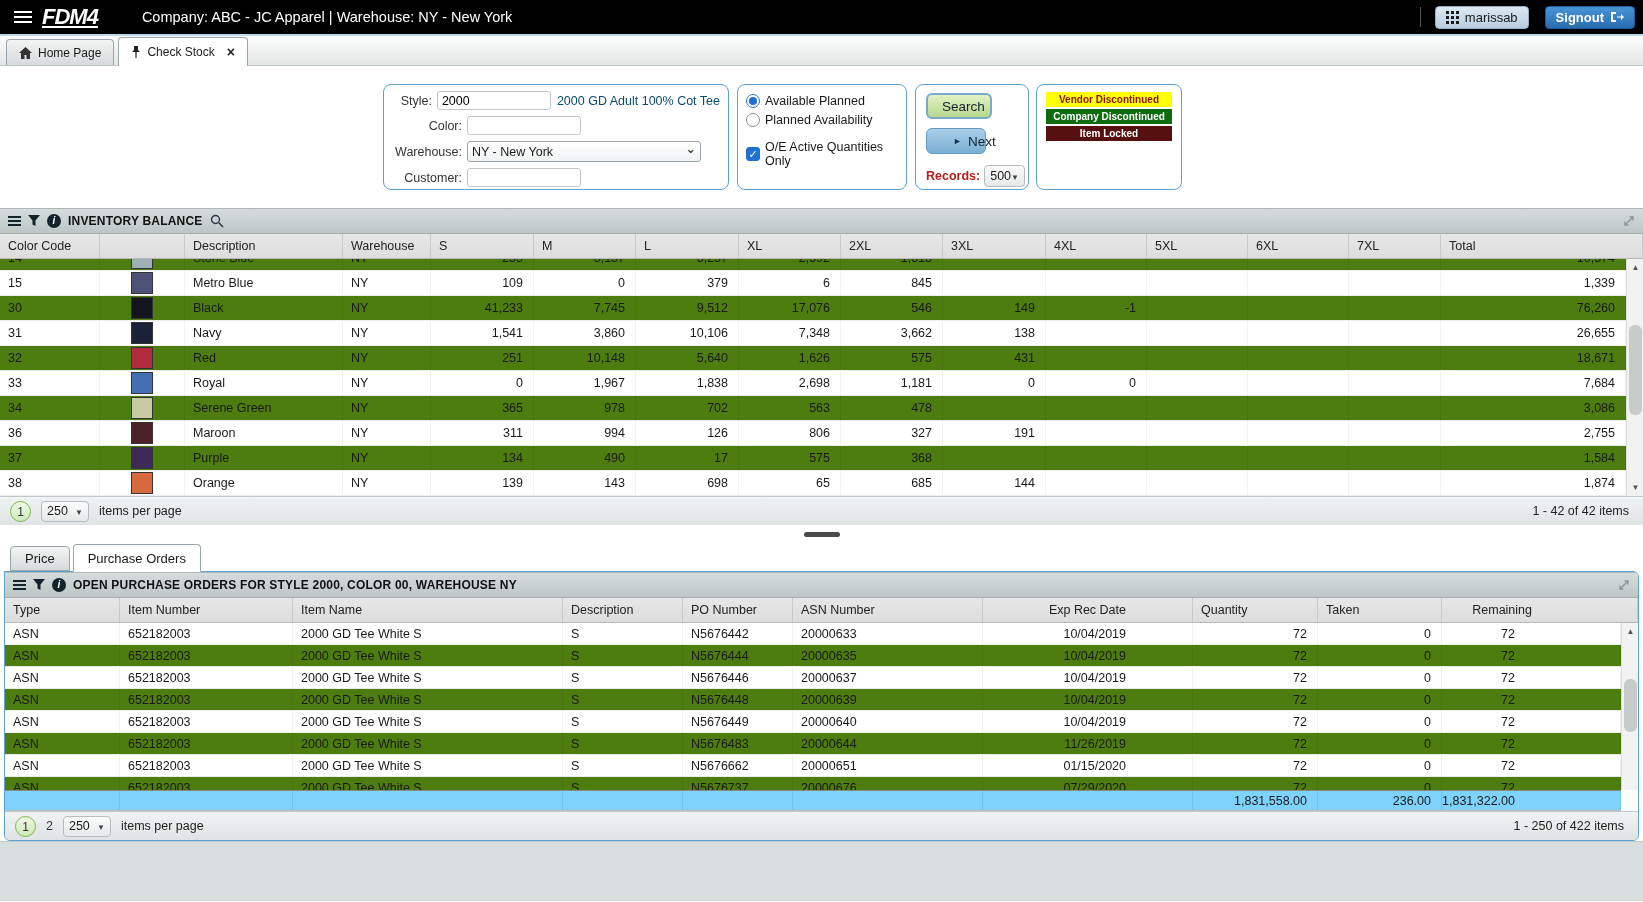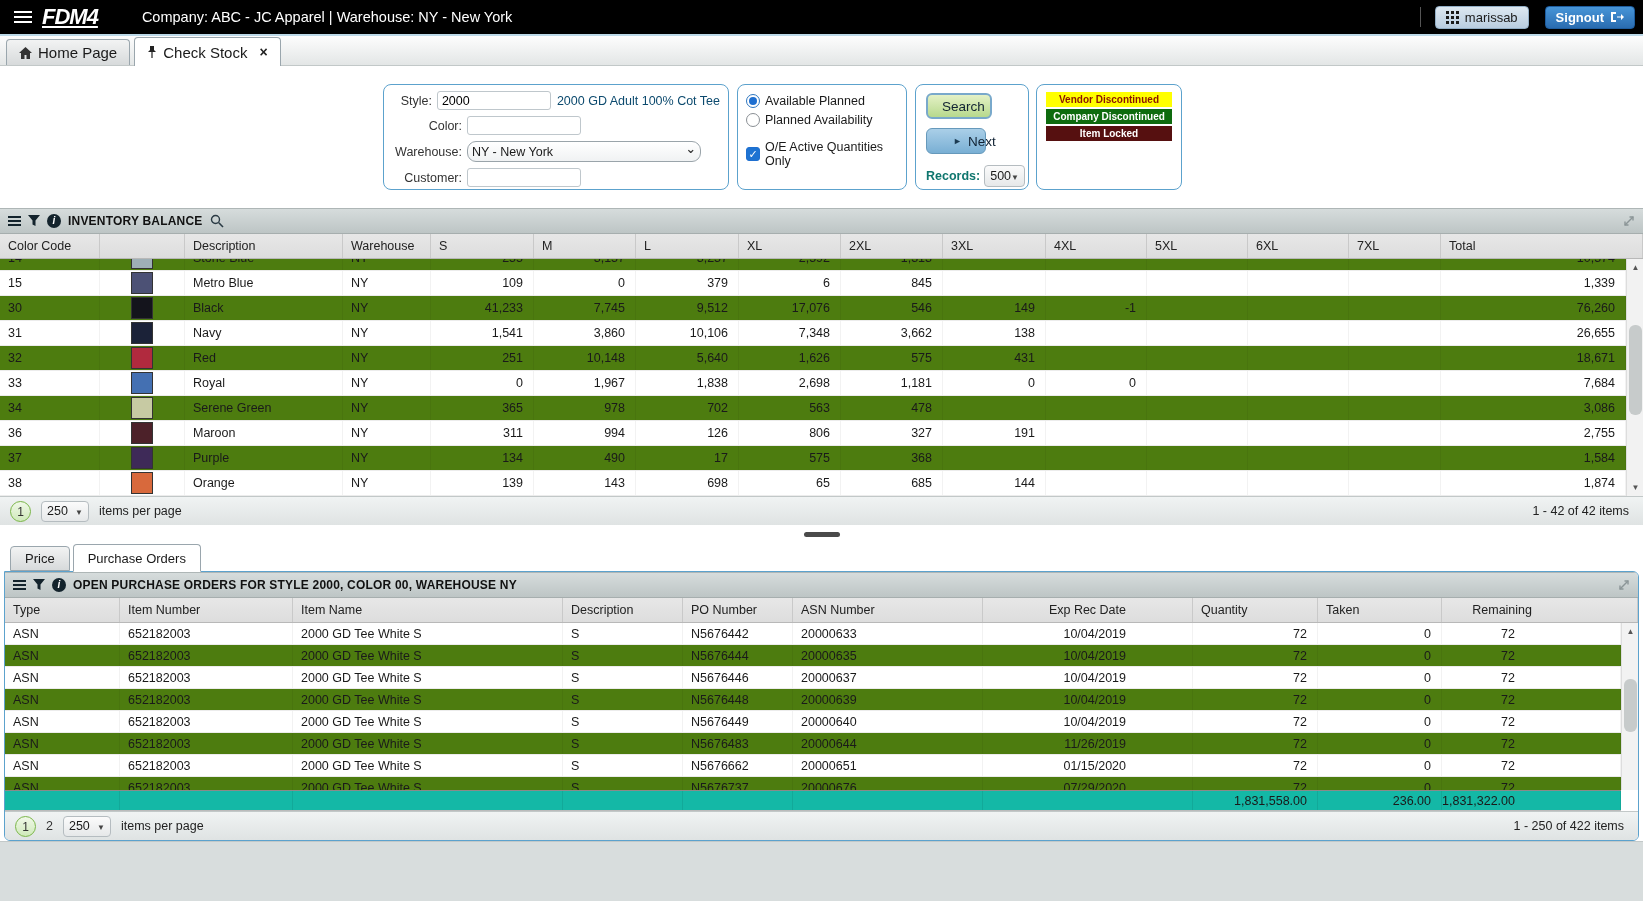--- a/index.html
+++ b/index.html
@@ -11,53 +11,53 @@
   .hamb { width:18px; height:2px; background:#fff; box-shadow:0 5px 0 #fff,0 10px 0 #fff; margin:-10px 10px 0 6px; }
   .logo { font-style:italic; font-weight:bold; font-size:22px; letter-spacing:-1px; margin-right:6px;text-decoration:underline; }
   .company { font-size:14.5px; margin-left:38px; color:#fff; }
   .topbar .spacer { flex:1; }
   .top-divider { width:1px; height:20px; background:#555; margin-right:14px; }
   .userbtn { display:flex; align-items:center; gap:6px; background:linear-gradient(#dde8f1,#b9cde0); border:1px solid #92aec6; border-radius:4px; color:#1a1a1a; font-size:13px; padding:3px 10px; margin-right:16px; cursor:pointer; }
   .signout { display:flex; align-items:center; gap:6px; background:linear-gradient(#4795d8,#2a6cb0); border:1px solid #1d5c9e; border-radius:4px; color:#fff; font-size:13px; font-weight:bold; padding:3px 10px; cursor:pointer; }
 
   
   .tabbar { height:32px; background:linear-gradient(#fdfdfd,#e3e6e6); border-top:2px solid #bcd9e8; border-bottom:1px solid #c2c8c8; display:flex; align-items:flex-end; padding:0 0 0 6px; }
-  .tab { display:flex; align-items:center; gap:6px; height:26px; padding:0 12px; border:1px solid #9aa6ad; border-bottom:none; border-radius:4px 4px 0 0; font-size:15px; margin-right:4px; cursor:pointer;text-align:right; }
+  .tab { display:flex; align-items:center; gap:6px; height:26px; padding:0 12px; border:1px solid #9aa6ad; border-bottom:none; border-radius:4px 4px 0 0; font-size:12px; margin-right:4px; cursor:pointer;text-align:right; }
   .tab.inactive { background:linear-gradient(#f2f3f3,#d7dadb); }
   .tab.active { background:#fff; height:29px; margin-bottom:-1px; position:relative; z-index:2; }
   .tab .x { color:#222; font-weight:bold; font-size:14px; margin-left:6px; }
   .tab .x::after { content:"×"; }
   .homeicon, .pinicon { display:inline-block; }
 
   
   .search-area { position:relative; height:142px; background:#fff; }
   .sbox { position:absolute; top:18px; height:106px; border:1px solid #5ca2cd; border-radius:8px; background:#fff; }
   .box-form { left:383px; width:346px; padding:6px 8px; }
   .box-options { left:737px; width:170px; padding:9px 8px; }
   .box-actions { left:915px; width:114px; padding:8px 10px; }
   .box-legend { left:1036px; width:146px; padding:7px 9px; }
   .frow { display:flex; align-items:center; margin-bottom:6px; }
   .flabel { width:70px; text-align:right; margin-right:5px; color:#333; }
   .tinput { width:114px; height:19px; border:1px solid #bfc7cc; border-radius:3px; padding:0 4px; font:inherit; }
   .stylelink { color:#0c4a6e; margin-left:6px; font-size:12.5px; cursor:pointer; white-space:nowrap; }
-  .fselect { width:234px; height:21px; border:1px solid #9aa4aa; border-radius:9px; background:linear-gradient(#fff,#f0f2f3); display:flex; align-items:center; padding:0 4px; cursor:pointer; }
+  .fselect { width:234px; height:21px; border:1px solid #9aa4aa; border-radius:3px; background:linear-gradient(#fff,#f0f2f3); display:flex; align-items:center; padding:0 4px; cursor:pointer; }
   .fselect .val { flex:1; }
   .chev::after { content:"⌄"; font-weight:bold; color:#333; position:relative; top:-3px; }
   .orow { display:flex; align-items:center; gap:5px; margin-bottom:5px; cursor:pointer; }
   .radio { width:14px; height:14px; border:1px solid #8a8f94; border-radius:50%; background:#fff; position:relative; flex:0 0 auto; }
   .radio.on { border-color:#2f77c0; }
   .radio.on::after { content:""; position:absolute; left:2px; top:2px; width:8px; height:8px; border-radius:50%; background:#1e6fd0; }
   .cbx { width:14px; height:14px; border:1px solid #1e6fd0; border-radius:3px; background:#1e73d2; color:#fff; font-size:11px; line-height:13px; text-align:center; flex:0 0 auto; }
   .cbx::after { content:"✓"; }
   .gap { height:8px; }
   .btn-search { display:flex; align-items:center; gap:6px; width:66px; height:26px; padding:0 8px; background:linear-gradient(#e4f1c6,#b7d98d); border:2px solid #79a9cb; border-radius:6px; font-size:13.5px; color:#123; cursor:pointer; }
   .btn-next { display:flex; align-items:center; gap:6px; width:60px; height:26px; padding:0 26px; background:linear-gradient(#aacfe8,#79afd4); border:1px solid #6699bb; border-radius:6px; font-size:13.5px; color:#123; margin-top:9px; cursor:pointer; }
   .btn-next::before { content:"►"; font-size:9px; color:#1b3a52; }
   .recrow { display:flex; align-items:center; margin-top:11px; }
-  .reclabel { font-weight:bold; color:#0f766e; margin-right:4px; font-size:12.5px; }
+  .reclabel { font-weight:bold; color:#b91c1c; margin-right:4px; font-size:12.5px; }
   .recselect { width:48px; height:22px; border:1px solid #b5bcc0; border-radius:4px; background:linear-gradient(#fbfbfb,#e6e8e9); display:flex; align-items:center; justify-content:space-between; padding:4px 5px; cursor:pointer; }
   .recselect .arr::after { content:"▼"; font-size:8px; color:#444; }
   .legend-item { height:15px; line-height:15px; text-align:center; font-size:10px; font-weight:bold; margin-bottom:2px; }
 
   
   .grid-toolbar { height:26px; background:linear-gradient(#d6dcdc,#bdc5c5); border-top:1px solid #aeb6b6; border-bottom:1px solid #a6aeae; display:flex; align-items:center; padding:0 8px; gap:7px; }
   .tb-title { font-size:12px; font-weight:600; color:#111; letter-spacing:.2px; }
   .hamb2 { width:13px; height:2px; background:#13232c; box-shadow:0 4px 0 #13232c,0 8px 0 #13232c; margin-top:-8px; }
   .infoi { width:14px; height:14px; border-radius:50%; background:#13232c; color:#fff; font-size:10px; font-weight:bold; text-align:center; line-height:14px; font-style:italic; }
   .infoi::after { content:"i"; }
@@ -88,21 +88,21 @@
   .p7{width:125px}.p8{width:124px}
   .p9{flex:1; padding-right:105px; justify-content:flex-end;}
 
   
   .vscroll { position:absolute; top:0; right:0; width:17px; bottom:0; background:#f2f2f2; border-left:1px solid #ddd; }
   .vs-up, .vs-down { position:absolute; left:0; width:17px; height:17px; text-align:center; font-size:8px; color:#555; line-height:17px; cursor:pointer; }
   .vs-up { top:0; } .vs-up::after { content:"▲"; }
   .vs-down { bottom:0; } .vs-down::after { content:"▼"; }
   .vs-thumb { position:absolute; left:2px; width:13px; background:#c7cbcb; border-radius:6px; cursor:pointer; }
 
-  .totalsrow { display:flex; height:21px; background:#14b8a6; border-top:1px solid #8a8a8a; border-bottom:1px solid #bbb; align-items:center; }
+  .totalsrow { display:flex; height:21px; background:#7dd3fc; border-top:1px solid #8a8a8a; border-bottom:1px solid #bbb; align-items:center; }
   .totalsrow .pcell { border-right:1px solid rgba(0,0,0,.08); height:100%; }
 
   .pager { height:29px; background:linear-gradient(#f0f3f3,#dfe3e3); border-top:1px solid #c2c8c8; display:flex; align-items:center; padding:0 10px; gap:10px; }
   .pgcircle { width:21px; height:21px; border:1px solid #7ab648; border-radius:50%; background:linear-gradient(#f0f8e8,#cfe9ba); text-align:center; line-height:21px; font-size:12px; color:#333; cursor:pointer; }
   .pgnum { font-size:12.5px; color:#333; cursor:pointer; }
   .pgselect { width:48px; height:21px; border:1px solid #b5bcc0; border-radius:4px; background:linear-gradient(#fbfbfb,#e6e8e9); display:flex; align-items:center; justify-content:space-between; padding:0 5px; cursor:pointer; }
   .pgselect .arr::after { content:"▼"; font-size:8px; color:#444; }
   .pager .lbl { font-size:12.5px; color:#222; }
   .pager .range { margin-left:auto; font-size:12.5px; color:#222; padding-right:4px; }
 

